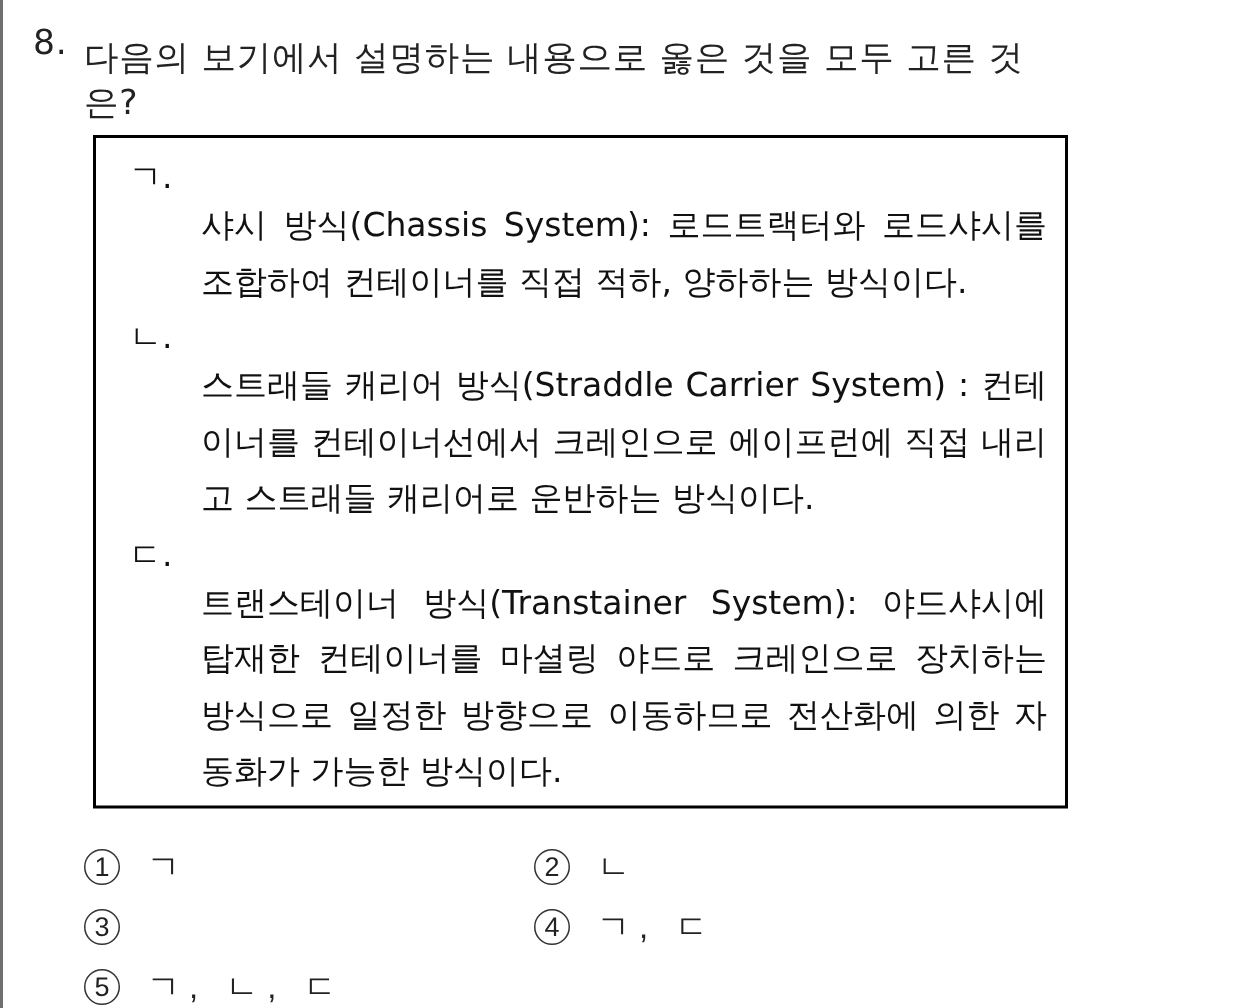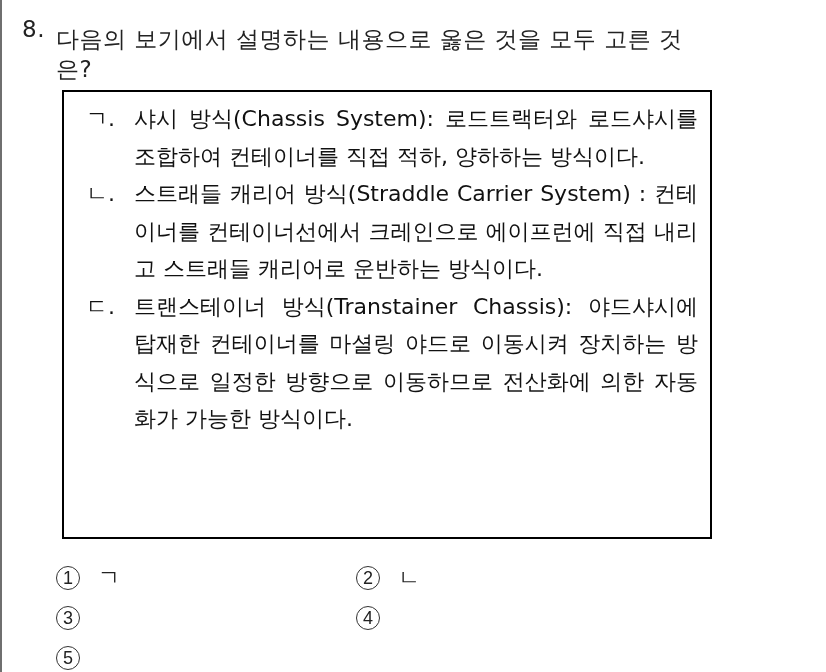--- a/index.html
+++ b/index.html
@@ -58,20 +58,21 @@
     }
     .item { display: flex; }
     .item-marker {
       width: 48px;
       flex: none;
     }
     .item-body {
       flex: 1;
       text-align: justify;
       text-align-last: left;
+      margin-top: 32px;
     }
 
     .choices {
       position: absolute;
       left: 56px;
       top: 558px;
       width: 600px;
       font-family: "Liberation Sans", "DejaVu Sans", sans-serif;
       font-size: 22px;
       color: #222;
@@ -117,21 +118,21 @@
     <div class="item">
       <span class="item-marker">ㄱ.</span>
       <span class="item-body">샤시 방식(Chassis System): 로드트랙터와 로드샤시를 조합하여 컨테이너를 직접 적하, 양하하는 방식이다.</span>
     </div>
     <div class="item">
       <span class="item-marker">ㄴ.</span>
       <span class="item-body">스트래들 캐리어 방식(Straddle Carrier System) : 컨테이너를 컨테이너선에서 크레인으로 에이프런에 직접 내리고 스트래들 캐리어로 운반하는 방식이다.</span>
     </div>
     <div class="item">
       <span class="item-marker">ㄷ.</span>
-      <span class="item-body">트랜스테이너 방식(Transtainer Chassis): 야드샤시에 탑재한 컨테이너를 마셜링 야드로 이동시켜 장치하는 방식으로 일정한 방향으로 이동하므로 전산화에 의한 자동화가 가능한 방식이다.</span>
+      <span class="item-body">트랜스테이너 방식(Transtainer System): 야드샤시에 탑재한 컨테이너를 마셜링 야드로 크레인으로 장치하는 방식으로 일정한 방향으로 이동하므로 전산화에 의한 자동화가 가능한 방식이다.</span>
     </div>
   </div>
 </div>
 
 <div class="choices">
   <div class="choice-row">
     <div class="choice">
       <span class="choice-num">1</span>
       <span class="choice-text">ㄱ</span>
     </div>
@@ -139,20 +140,22 @@
       <span class="choice-num">2</span>
       <span class="choice-text">ㄴ</span>
     </div>
   </div>
   <div class="choice-row">
     <div class="choice">
       <span class="choice-num">3</span>
     </div>
     <div class="choice">
       <span class="choice-num">4</span>
+      <span class="choice-text">ㄱ, ㄷ</span>
     </div>
   </div>
   <div class="choice-row">
     <div class="choice">
       <span class="choice-num">5</span>
+      <span class="choice-text">ㄱ, ㄴ, ㄷ</span>
     </div>
   </div>
 </div>
 
 </body></html>

